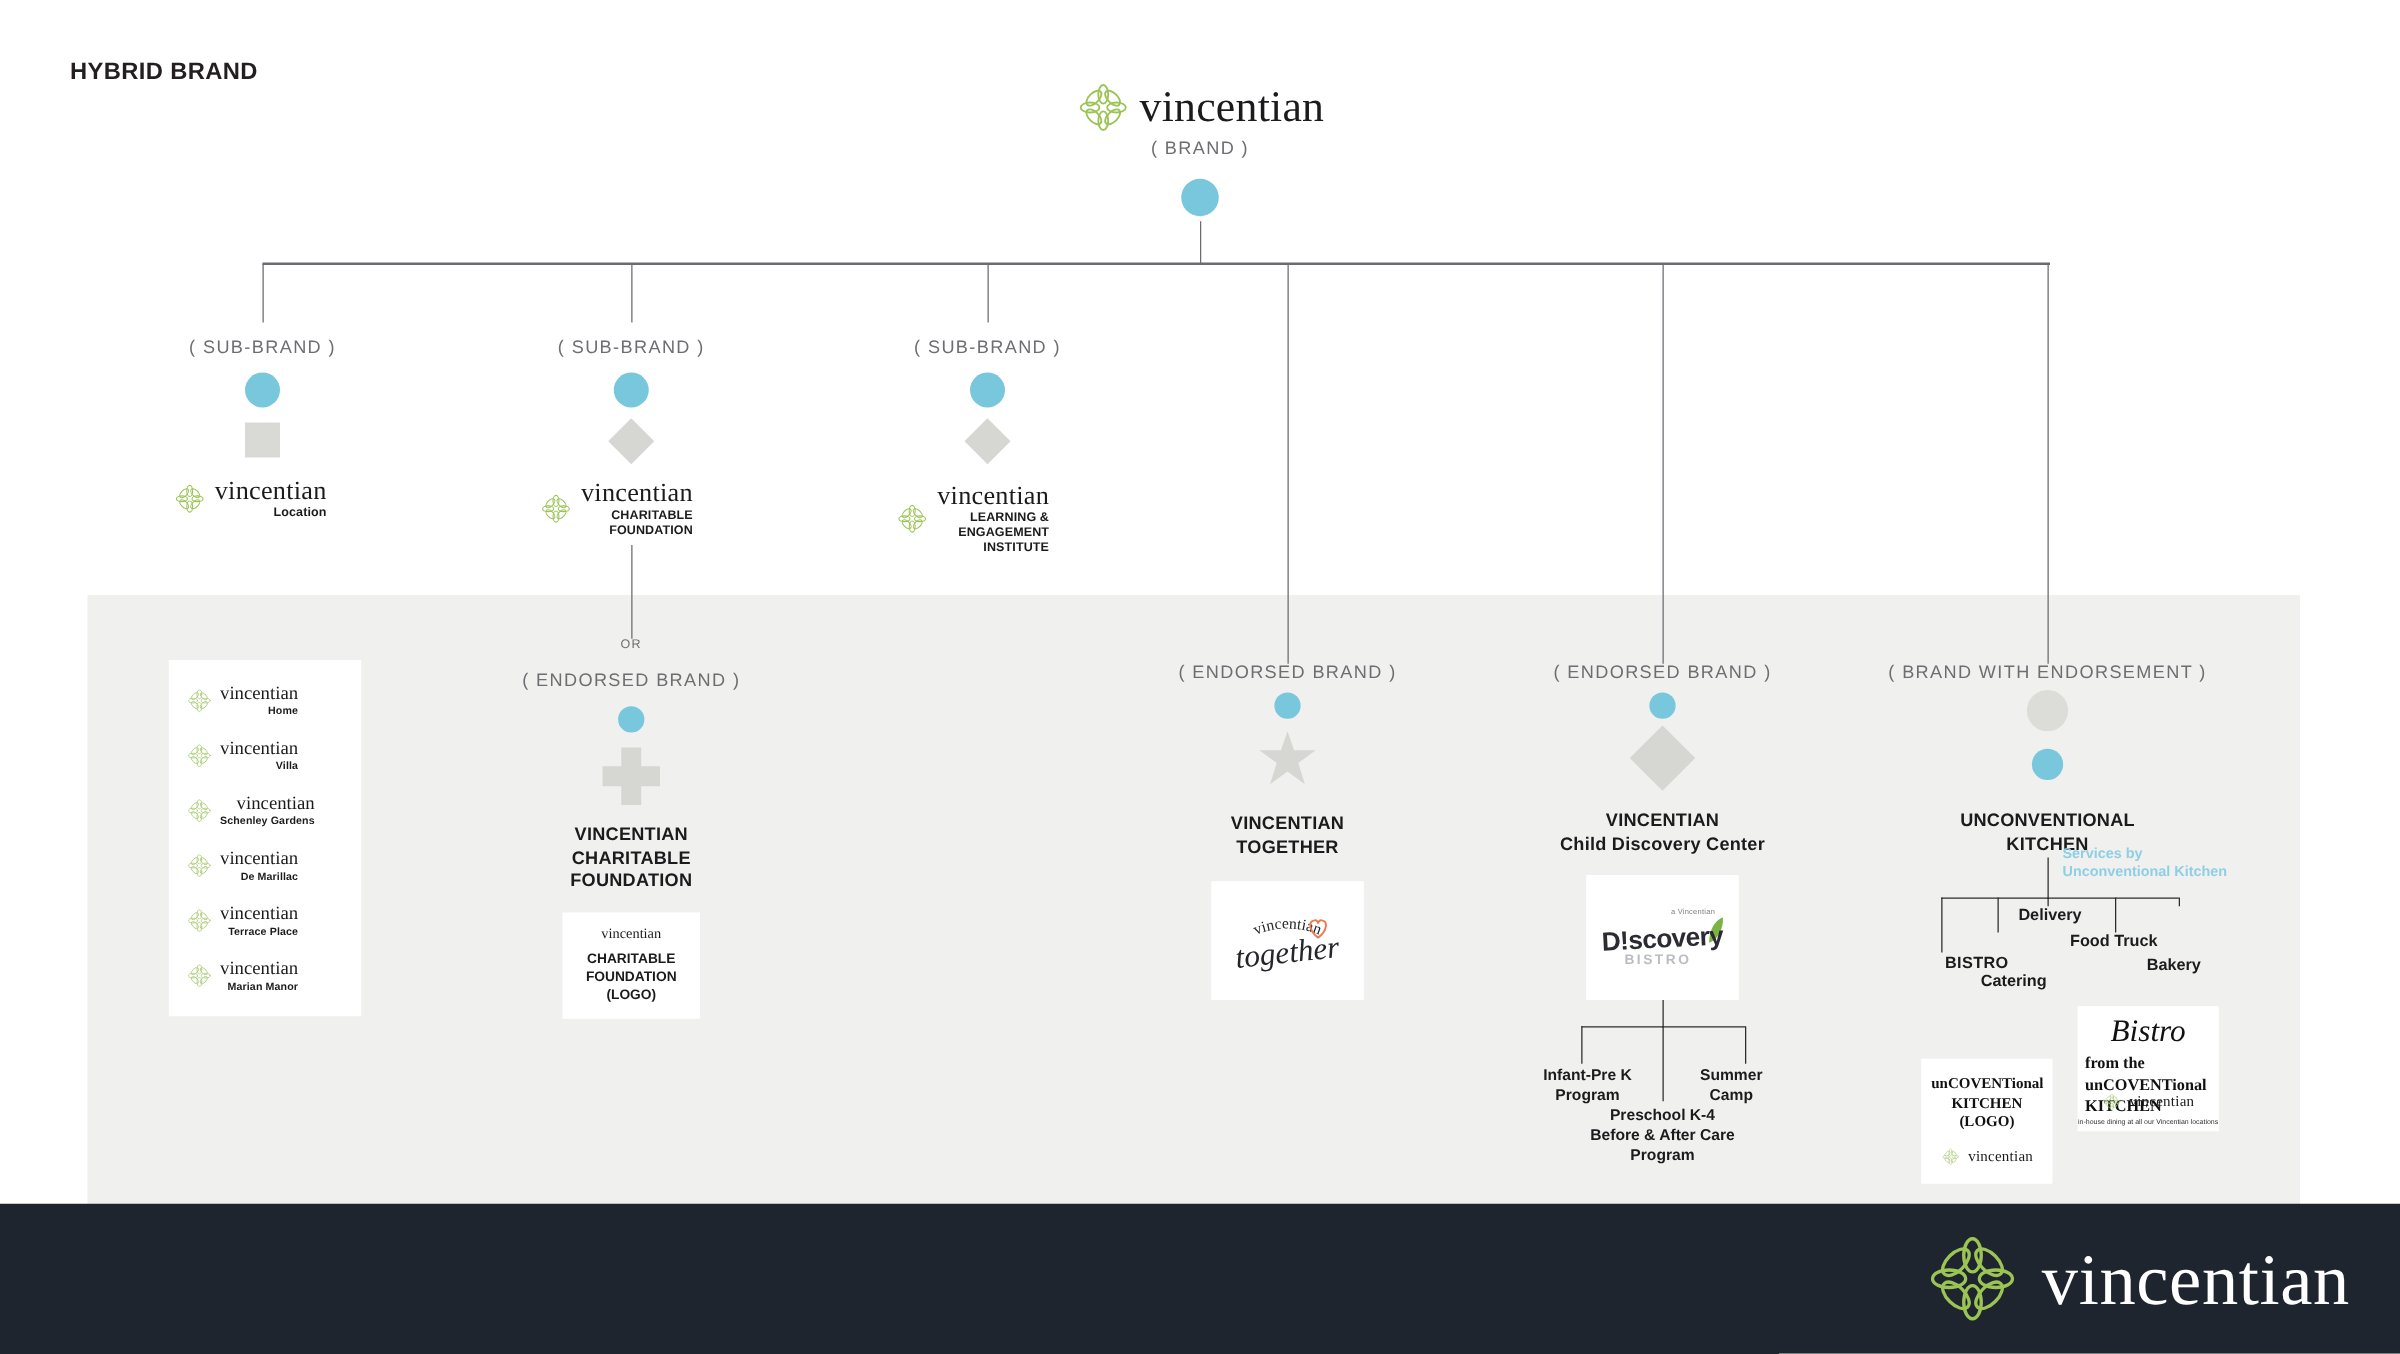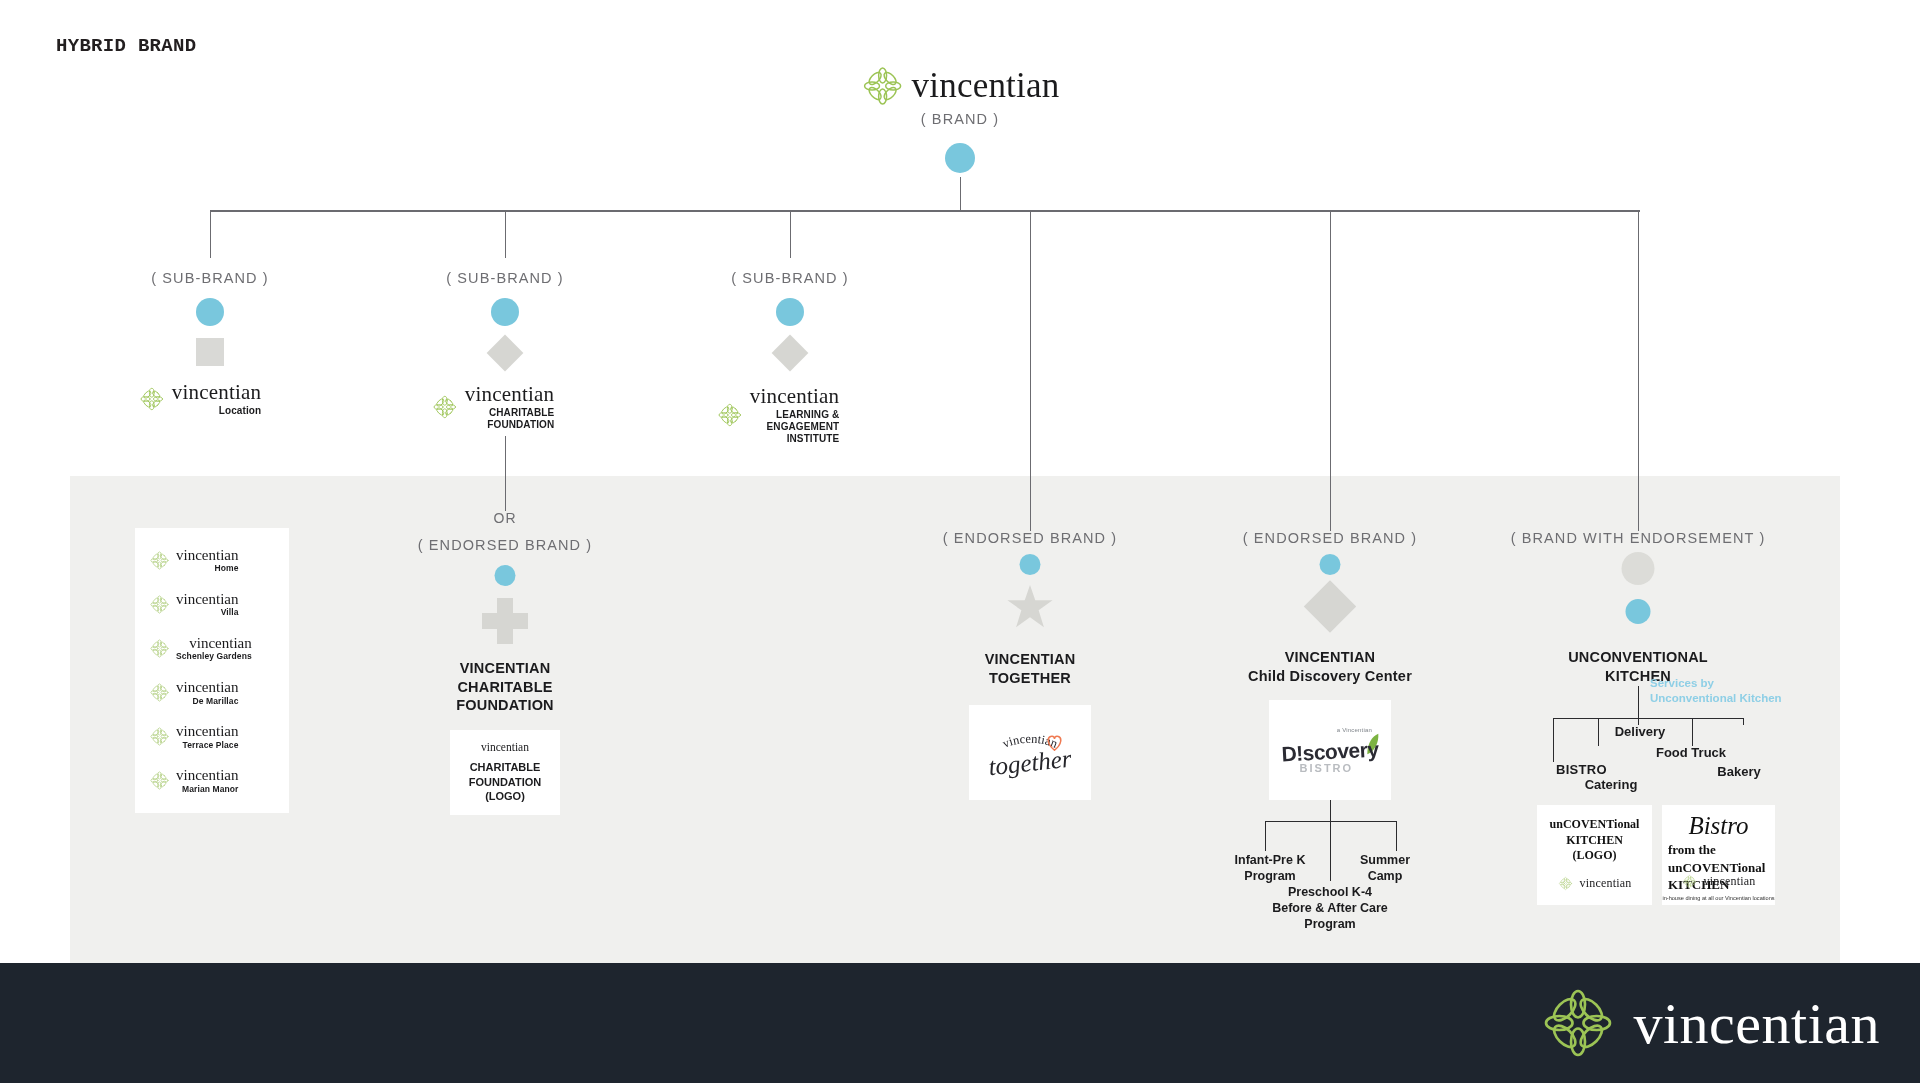--- a/index.html
+++ b/index.html
@@ -5,30 +5,30 @@
   * { box-sizing: border-box; margin:0; padding:0; }
   html,body { background:#ffffff; }
   body {
     width:1920px; height:1083px; position:relative; overflow:hidden;
     font-family:"Liberation Sans", sans-serif; color:#1d1d1f;
   }
   .stage { position:absolute; inset:0; }
 
   
   .hybrid-title{
-    position:absolute; left:56px; top:35px;
-    font-size:19px; font-weight:700; letter-spacing:.3px; color:#231f20;font-family:Liberation Mono, monospace;
+    position:absolute; left:56px; top:47px;
+    font-size:19px; font-weight:700; letter-spacing:.3px; color:#231f20;
   }
   .tag{
     position:absolute; font-size:14.5px; letter-spacing:1.1px;
     color:#6e6e72; white-space:nowrap; text-align:center;
     transform:translateX(-50%); font-weight:400;
   }
   .or-label{
-    position:absolute; font-size:14px; letter-spacing:1.1px; color:#6e6e72;
+    position:absolute; font-size:10px; letter-spacing:1.1px; color:#6e6e72;
     transform:translateX(-50%); white-space:nowrap;
   }
   .node-title{
     position:absolute; transform:translateX(-50%);
     text-align:center; white-space:nowrap; font-weight:700;
     font-size:14.5px; line-height:1.28; letter-spacing:.2px; color:#1b1b1d;
   }
 
   
   .vline{ position:absolute; width:1px; background:#6b6b70; }
@@ -451,21 +451,21 @@
   <div class="vline dark" style="left:1638px; top:718px; height:7px;"></div>
   <div class="vline dark" style="left:1692px; top:718px; height:28px;"></div>
   <div class="vline dark" style="left:1743px; top:718px; height:7px;"></div>
 
   <div class="svc bold" style="left:1556px; top:762px; transform:none;">BISTRO</div>
   <div class="svc" style="left:1611px; top:745px;margin-top:32px;">Catering</div>
   <div class="svc" style="left:1640px; top:724px;">Delivery</div>
   <div class="svc" style="left:1691px; top:745px;">Food Truck</div>
   <div class="svc" style="left:1739px; top:764px;">Bakery</div>
 
-  <div class="card" style="left:1537px; top:805px; width:115px; height:100px;">
+  <div class="card" style="left:1537px; top:847px; width:105px; height:100px;">
     <div class="uk-inner">
       <div class="uk-title">
         <span>unCOVENTional</span><br>
         <span>KITCHEN</span><br>
         <span>(LOGO)</span>
       </div>
       <div class="uk-foot lockup" style="position:absolute;">
         <span class="mark">
           <svg width="15" height="15" viewBox="0 0 100 100">
               <use href="#petal8" stroke="#b2cf82"></use>

